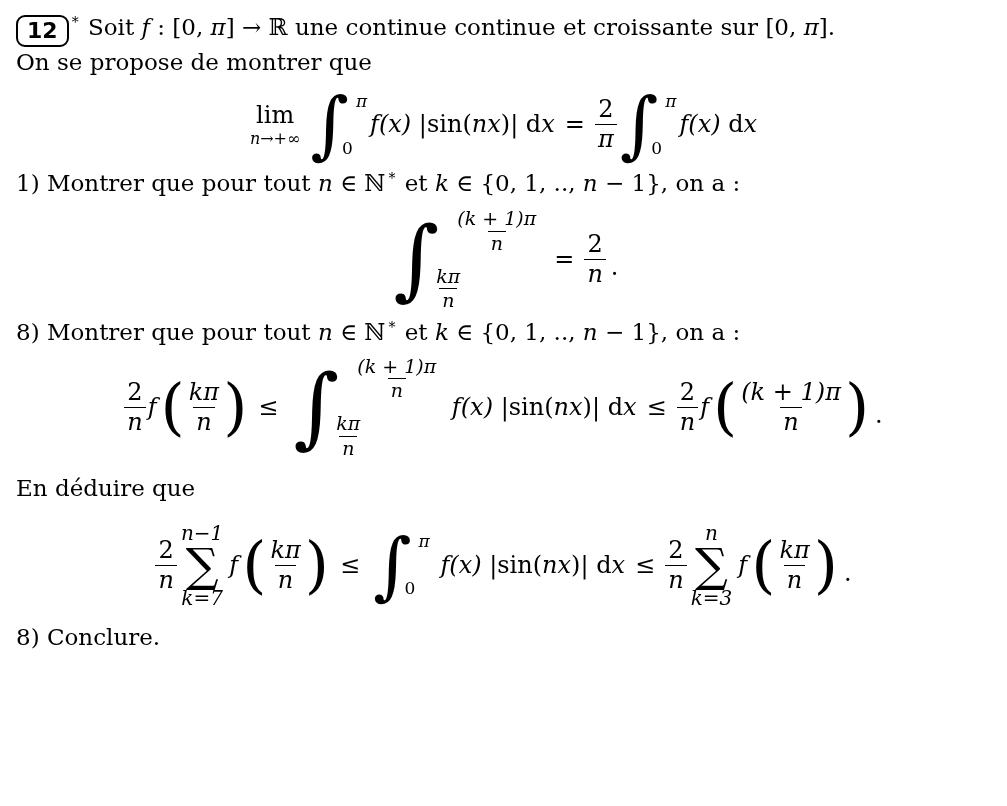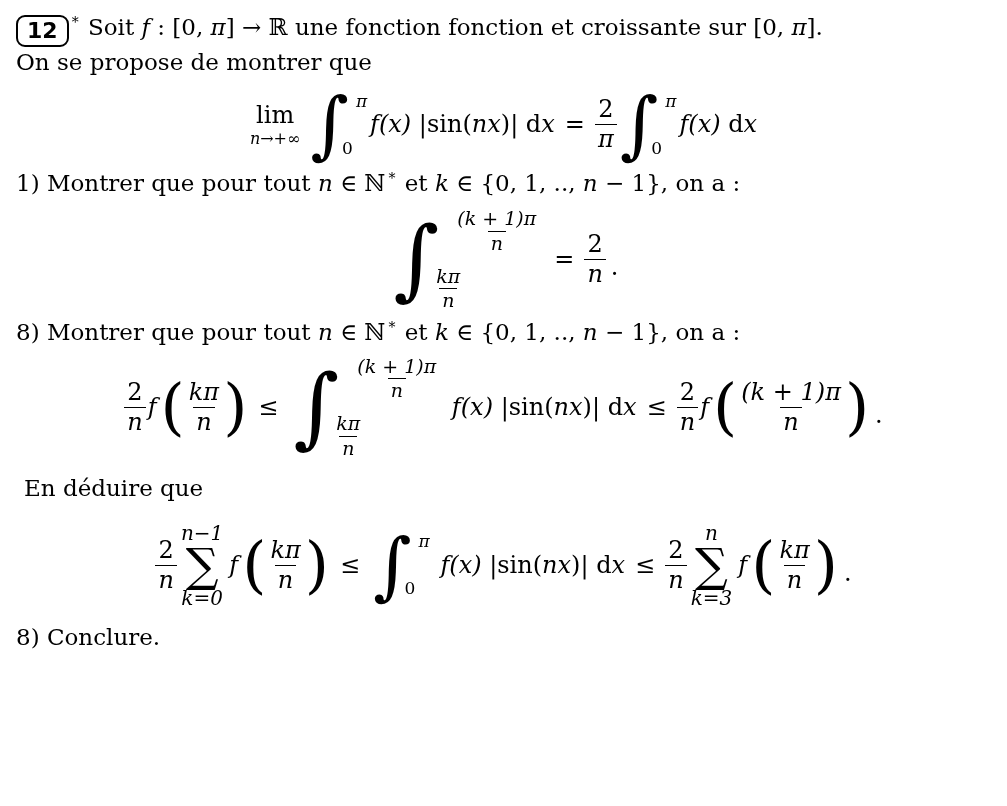--- a/index.html
+++ b/index.html
@@ -32,21 +32,21 @@
   
   .mrow {
     display: flex; justify-content: center; align-items: center;
     font-size: 24px; line-height: 1.2;
   }
   .f1 { margin: 14px 0 10px; }
   .f2 { margin: 10px 0 6px; }
   .f3 { margin: 8px 0 6px; }
   .f4 { margin: 20px 0 14px; }
   .qline { margin: 2px 0 2px; }
-  .deduce { margin: 14px 8px 0; }
+  .deduce { margin: 14px 0 0; }
   .conclude { margin: 10px 0 0; }
   .mtxt { white-space: pre; }
   .op { margin: 0 10px; white-space: pre; }
   
   .frac { display: inline-flex; flex-direction: column; align-items: center; line-height: 1.12; }
   .frac .num { padding: 0 3px 1px; }
   .frac .den { border-top: 1.5px solid #000; padding: 1px 3px 0; }
   
   .lim { display: inline-flex; flex-direction: column; align-items: center; line-height: 1; margin-right: 7px; }
   .lim .lbot { font-size: 16px; margin-top: 4px; white-space: pre; }
@@ -74,21 +74,21 @@
   .sum .ssg { font-size: 46px; line-height: 0.88; margin: 2px 0; }
   
   .bp { font-size: 62px; line-height: 0.85; margin: 0 1px; font-style: normal; }
   .fname { margin: 0 3px 0 2px; }
   .period { margin: 16px 0 0 5px; }
 </style>
 </head>
 <body>
 
 <div class="line">
-  <span class="exbox">12</span><span class="supstar up">*</span><span class="up"> Soit </span><span class="it">f</span><span class="up"> : [0, </span><span class="it">π</span><span class="up">] → ℝ une fonction fonction et croissante sur [0, </span><span class="it">π</span><span class="up">].</span>
+  <span class="exbox">12</span><span class="supstar up">*</span><span class="up"> Soit </span><span class="it">f</span><span class="up"> : [0, </span><span class="it">π</span><span class="up">] → ℝ une continue continue et croissante sur [0, </span><span class="it">π</span><span class="up">].</span>
 </div>
 <div class="line">
   <span class="up">On se propose de montrer que</span>
 </div>
 
 <div class="mrow f1">
   <span class="lim">
     <span class="up">lim</span>
     <span class="lbot"><span class="it">n</span><span class="up">→+∞</span></span>
   </span>
@@ -192,21 +192,21 @@
 </div>
 
 <div class="mrow f4">
   <span class="frac">
     <span class="num up">2</span>
     <span class="den it">n</span>
   </span>
   <span class="sum">
     <span class="stp it">n−1</span>
     <span class="ssg up">∑</span>
-    <span class="sbt it">k=0</span>
+    <span class="sbt it">k=7</span>
   </span>
   <span class="it fname">f</span>
   <span class="bp">(</span>
   <span class="frac">
     <span class="num it">kπ</span>
     <span class="den it">n</span>
   </span>
   <span class="bp">)</span>
   <span class="op up">≤</span>
   <span class="intc">

